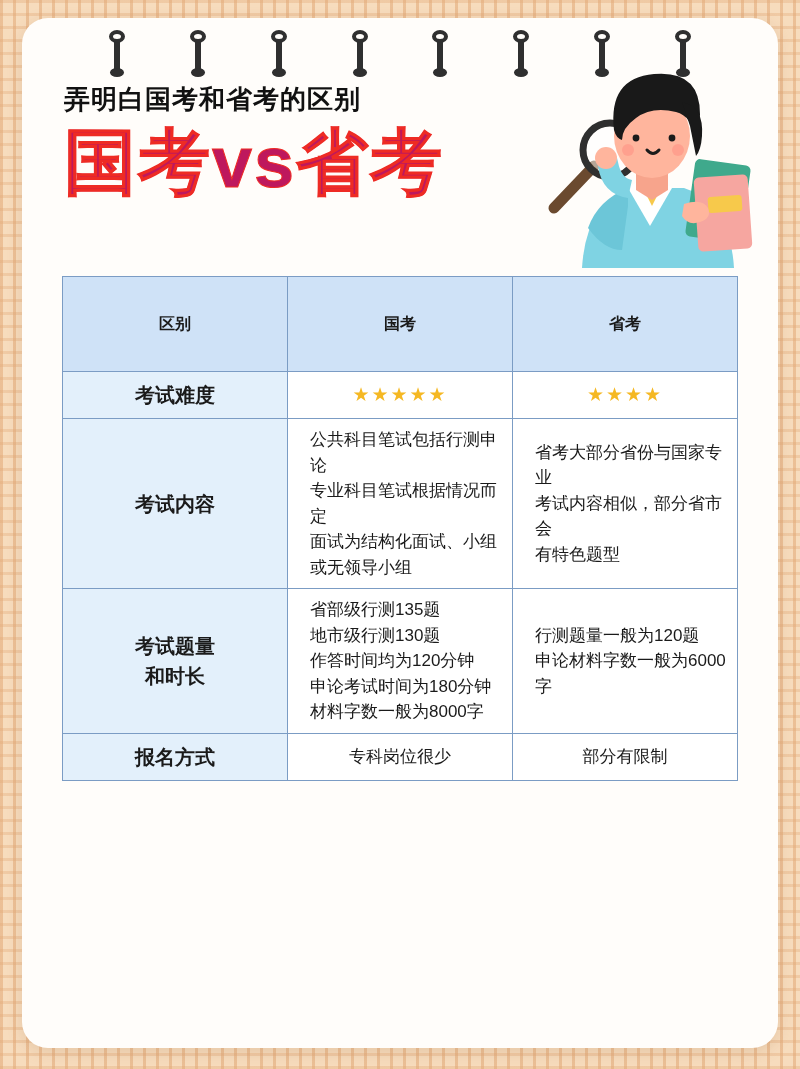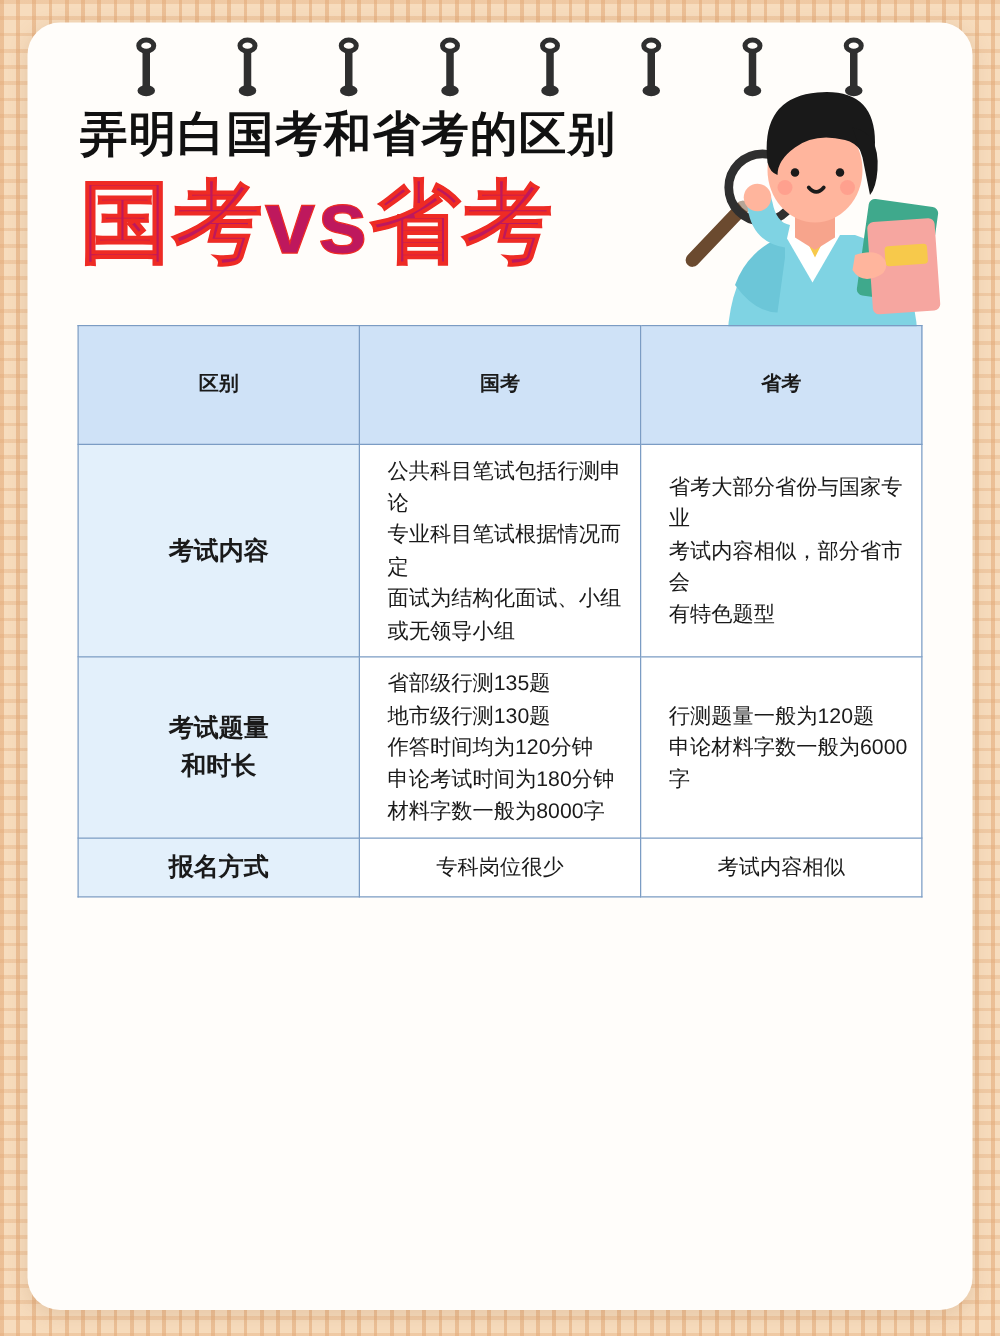--- a/index.html
+++ b/index.html
@@ -98,21 +98,21 @@
     background: #2f2f2f;
   }
 
   .header {
     position: absolute;
     top: 64px;
     left: 42px;
     width: 640px;
   }
   .title-small {
-    font-size: 38px;
+    font-size: 26px;
     font-weight: bold;
     color: #111;
     letter-spacing: 1px;
     white-space: nowrap;
   }
   .title-big {
     margin-top: 8px;
     font-size: 72px;
     font-weight: bold;
     color: #be185d;
@@ -127,21 +127,21 @@
     position: absolute;
     right: 16px;
     top: 40px;
     width: 230px;
     height: 220px;
   }
 
   
   .table-wrap {
     position: absolute;
-    top: 242px;
+    top: 258px;
     left: 40px;
     width: 612px;
   }
   table.cmp {
     border-collapse: collapse;
     width: 676px;
     table-layout: fixed;
   }
   table.cmp td, table.cmp th {
     border: 1px solid #7b9cc4;
@@ -277,20 +277,25 @@
   <div class="table-wrap">
     <table class="cmp">
       <thead>
         <tr>
           <th>区别</th>
           <th>国考</th>
           <th>省考</th>
         </tr>
       </thead>
       <tbody>
+        <tr>
+          <td class="label">考试难度</td>
+          <td class="val"><span class="stars">★★★★★</span></td>
+          <td class="val"><span class="stars">★★★★</span></td>
+        </tr>
         <tr>
           <td class="label">考试内容</td>
           <td class="val left nowrap-lines">公共科目笔试包括行测申论
 专业科目笔试根据情况而定
 面试为结构化面试、小组
 或无领导小组</td>
           <td class="val left nowrap-lines">省考大部分省份与国家专业
 考试内容相似，部分省市会
 有特色题型</td>
         </tr>
@@ -301,19 +306,19 @@
 地市级行测130题
 作答时间均为120分钟
 申论考试时间为180分钟
 材料字数一般为8000字</td>
           <td class="val left nowrap-lines">行测题量一般为120题
 申论材料字数一般为6000字</td>
         </tr>
         <tr>
           <td class="label">报名方式</td>
           <td class="val">专科岗位很少</td>
-          <td class="val">考试内容相似</td>
+          <td class="val">部分有限制</td>
         </tr>
       </tbody>
     </table>
   </div>
 
 </div>
 
 </body></html>

